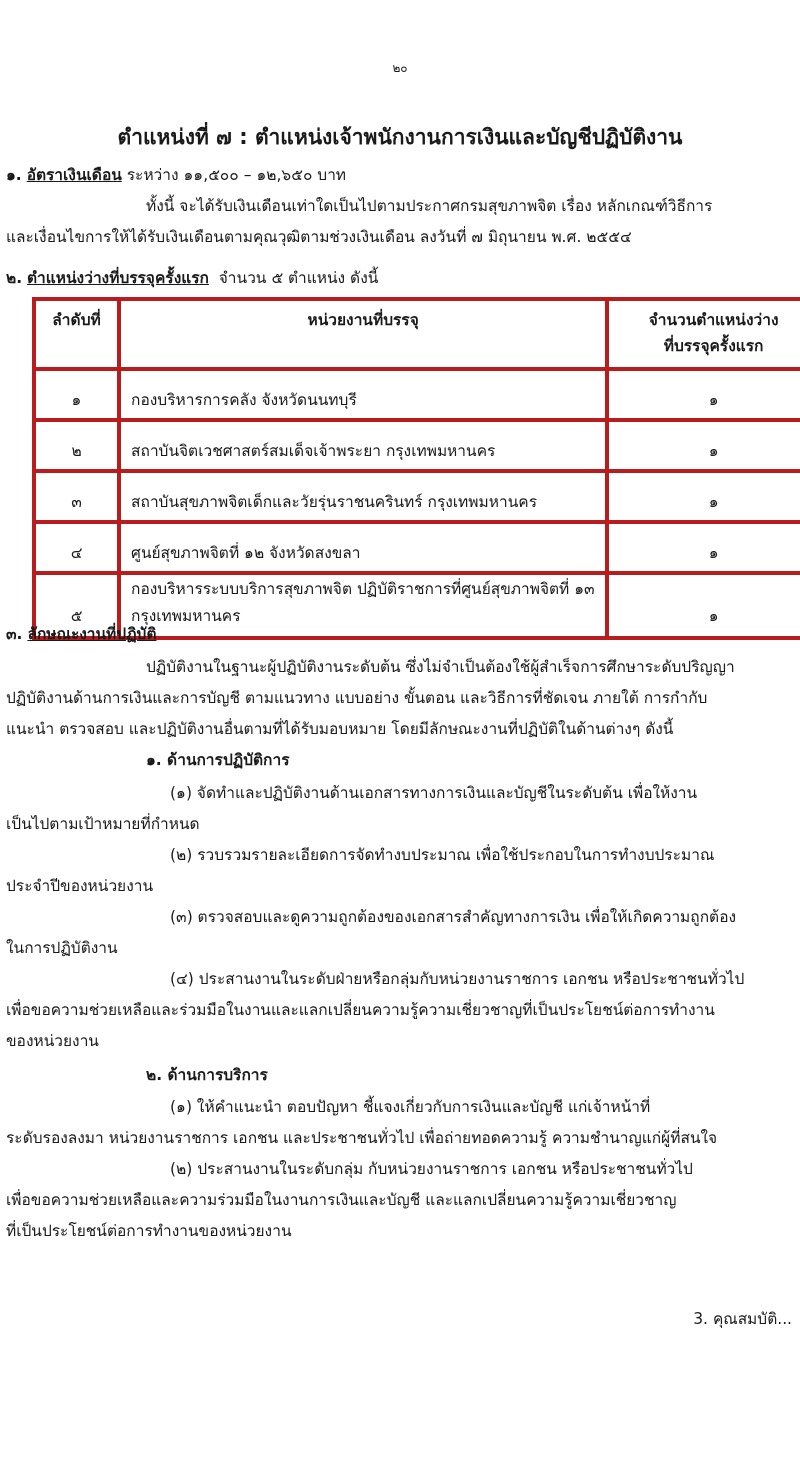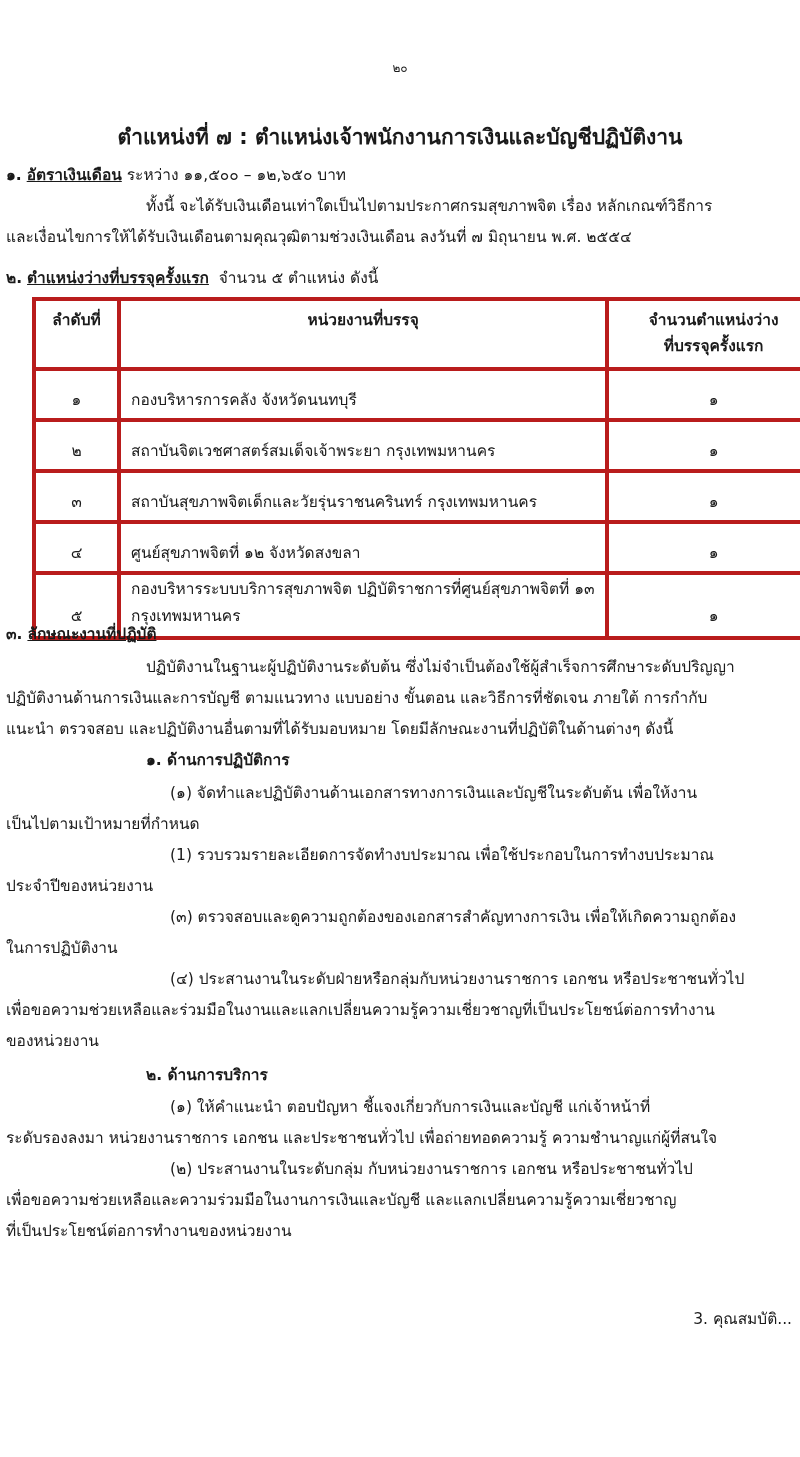--- a/index.html
+++ b/index.html
@@ -96,21 +96,21 @@
 </div>
 <div class="abs line" style="left:146px; top:654px;">ปฏิบัติงานในฐานะผู้ปฏิบัติงานระดับต้น ซึ่งไม่จำเป็นต้องใช้ผู้สำเร็จการศึกษาระดับปริญญา</div>
 <div class="abs line" style="left:6px; top:685px;">ปฏิบัติงานด้านการเงินและการบัญชี ตามแนวทาง แบบอย่าง ขั้นตอน และวิธีการที่ชัดเจน ภายใต้ การกำกับ</div>
 <div class="abs line" style="left:6px; top:716px;">แนะนำ ตรวจสอบ และปฏิบัติงานอื่นตามที่ได้รับมอบหมาย โดยมีลักษณะงานที่ปฏิบัติในด้านต่างๆ ดังนี้</div>
 
 <div class="abs line bold" style="left:146px; top:747px;">๑. ด้านการปฏิบัติการ</div>
 
 <div class="abs line" style="left:170px; top:780px;">(๑) จัดทำและปฏิบัติงานด้านเอกสารทางการเงินและบัญชีในระดับต้น เพื่อให้งาน</div>
 <div class="abs line" style="left:6px; top:811px;">เป็นไปตามเป้าหมายที่กำหนด</div>
 
-<div class="abs line" style="left:170px; top:842px;">(1) รวบรวมรายละเอียดการจัดทำงบประมาณ เพื่อใช้ประกอบในการทำงบประมาณ</div>
+<div class="abs line" style="left:170px; top:842px;">(๒) รวบรวมรายละเอียดการจัดทำงบประมาณ เพื่อใช้ประกอบในการทำงบประมาณ</div>
 <div class="abs line" style="left:6px; top:873px;">ประจำปีของหน่วยงาน</div>
 
 <div class="abs line" style="left:170px; top:904px;">(๓) ตรวจสอบและดูความถูกต้องของเอกสารสำคัญทางการเงิน เพื่อให้เกิดความถูกต้อง</div>
 <div class="abs line" style="left:6px; top:935px;">ในการปฏิบัติงาน</div>
 
 <div class="abs line" style="left:170px; top:966px;">(๔) ประสานงานในระดับฝ่ายหรือกลุ่มกับหน่วยงานราชการ เอกชน หรือประชาชนทั่วไป</div>
 <div class="abs line" style="left:6px; top:997px;">เพื่อขอความช่วยเหลือและร่วมมือในงานและแลกเปลี่ยนความรู้ความเชี่ยวชาญที่เป็นประโยชน์ต่อการทำงาน</div>
 <div class="abs line" style="left:6px; top:1028px;">ของหน่วยงาน</div>
 
 <div class="abs line bold" style="left:146px; top:1062px;">๒. ด้านการบริการ</div>

